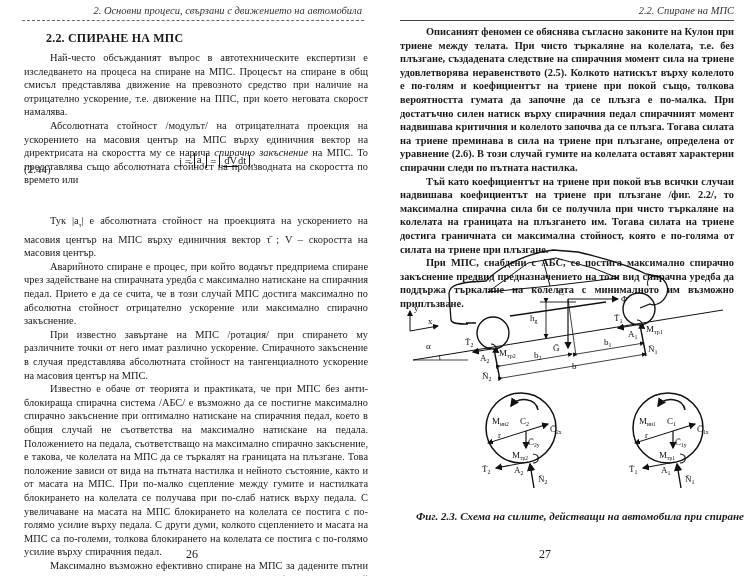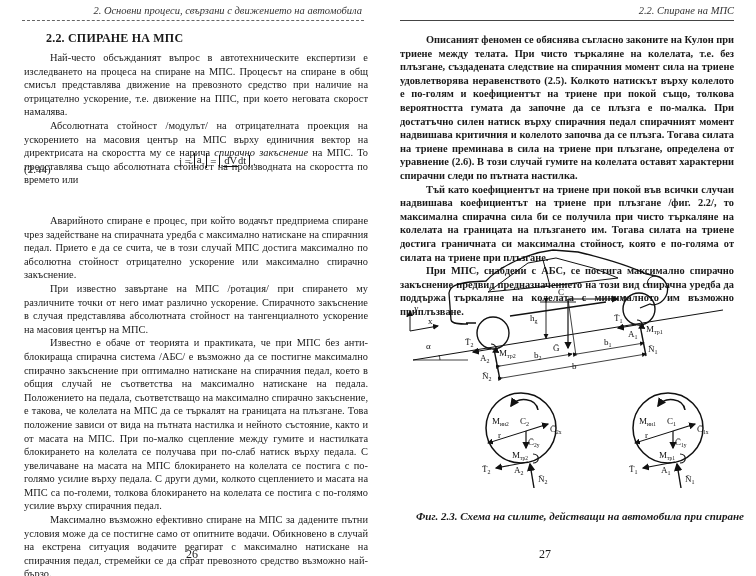--- a/index.html
+++ b/index.html
@@ -39,21 +39,21 @@
   }
   .formula .num { position: absolute; left: 0; top: 12px; }
   .formula .eq { position: absolute; left: 155px; top: 2px; display: flex; align-items: center; }
   .abs { border-left: 1px solid #111; border-right: 1px solid #111; padding: 0 2px; }
   .frac { display: inline-flex; flex-direction: row; align-items: center; font-size: 10.5px; border-left: 1px solid #111; border-right: 1px solid #111; padding: 0 3px; }
   .frac .n { border-bottom: 1px solid #111; padding: 0 1px; }
   .t1b { left: 24px; width: 344px; top: 214px; }
   .page-num { position: absolute; top: 547px; font-size: 12px; }
   .left .page-num { left: 186px; }
   .right .page-num { left: 161px; }
-  .right .t1 { left: 22px; width: 334px; top: 25px; font-weight: 600; margin-top: 8px; }
+  .right .t1 { left: 22px; width: 334px; top: 25px; font-weight: 600; }
   .diagram { position: absolute; left: 378px; top: 248px; width: 378px; height: 252px; }
   .caption {
     position: absolute; top: 510px; left: 38px;
     font-style: italic; font-size: 11px; font-weight: 600;
   }
   i { font-style: italic; }
 </style>
 </head>
 <body>
 
@@ -71,20 +71,21 @@
     <span class="num">(2.44)</span>
     <span class="eq">
       <span>j =</span>&nbsp;<span class="abs"><span>a</span><sub style="font-size:7px">τ</sub></span>&nbsp;<span>=</span>&nbsp;<span class="frac">
           <span class="n">dV</span>
           <span class="d">dt</span>
         </span>&nbsp;<span>.</span>
     </span>
   </div>
 
   <div class="text t1b">
+    <p><span>Тук |a</span><sub style="font-size:7px">τ</sub><span>| е абсолютната стойност на проекцията на ускорението на масовия център на МПС върху единичния вектор τ̄ ; V – скоростта на масовия център.</span></p>
     <p>Аварийното спиране е процес, при който водачът предприема спиране чрез задействане на спирачната уредба с максимално натискане на спирачния педал. Прието е да се счита, че в този случай МПС достига максимално по абсолютна стойност отрицателно ускорение или максимално спирачно закъснение.</p>
     <p>При известно завъртане на МПС /ротация/ при спирането му различните точки от него имат различно ускорение. Спирачното закъснение в случая представлява абсолютната стойност на тангенциалното ускорение на масовия център на МПС.</p>
     <p>Известно е обаче от теорията и практиката, че при МПС без анти-блокираща спирачна система /АБС/ е възможно да се постигне максимално спирачно закъснение при оптимално натискане на спирачния педал, което в общия случай не съответства на максимално натискане на педала. Положението на педала, съответстващо на максимално спирачно закъснение, е такова, че колелата на МПС да се търкалят на границата на плъзгане. Това положение зависи от вида на пътната настилка и нейното състояние, както и от масата на МПС. При по-малко сцепление между гумите и настилката блокирането на колелата се получава при по-слаб натиск върху педала. С увеличаване на масата на МПС блокирането на колелата се постига с по-голямо усилие върху педала. С други думи, колкото сцеплението и масата на МПС са по-големи, толкова блокирането на колелата се постига с по-голямо усилие върху спирачния педал.</p>
     <p>Максимално възможно ефективно спиране на МПС за дадените пътни условия може да се постигне само от опитните водачи. Обикновено в случай на екстрена ситуация водачите реагират с максимално натискане на спирачния педал, стремейки се да спрат превозното средство възможно най-бързо.</p>
   </div>
 
   <div class="page-num">26</div>
 </div>
 
 <div class="page right">

